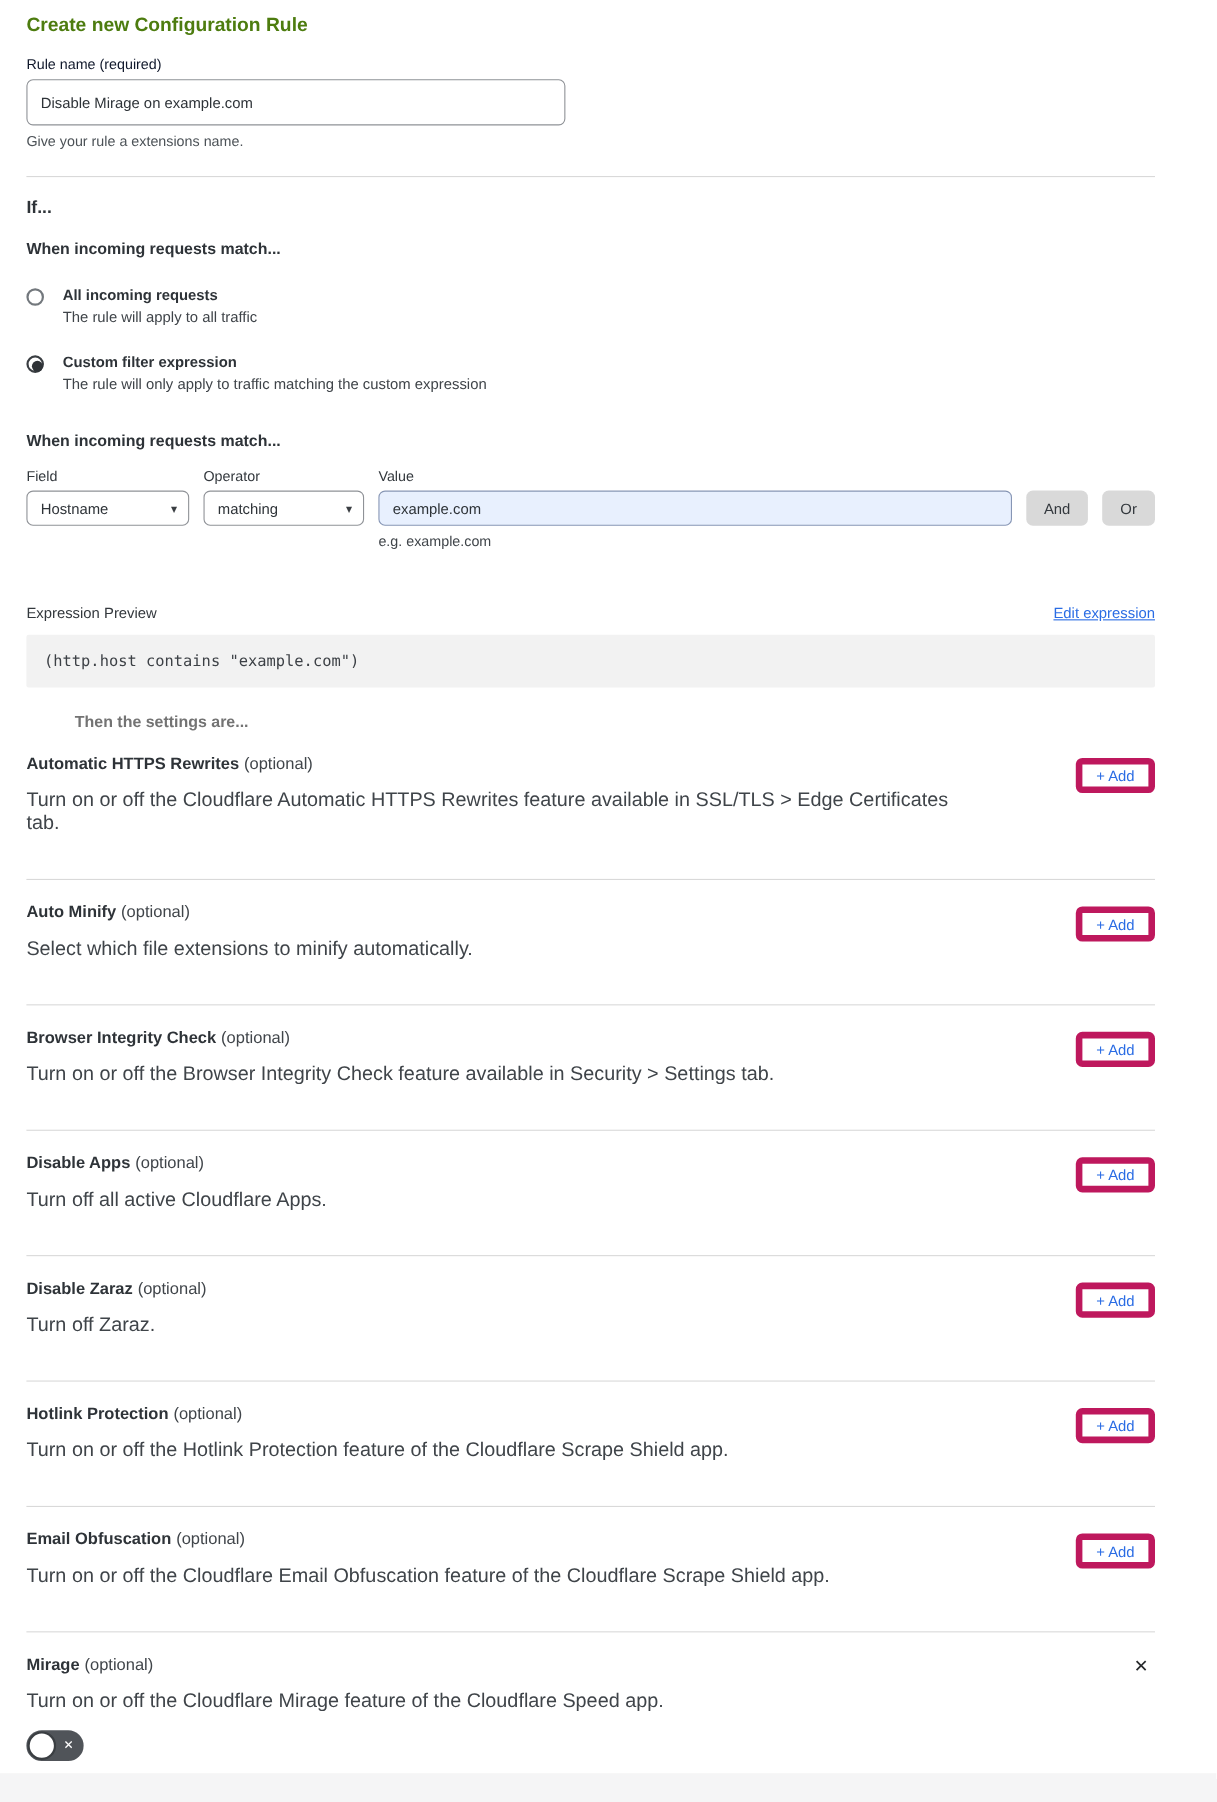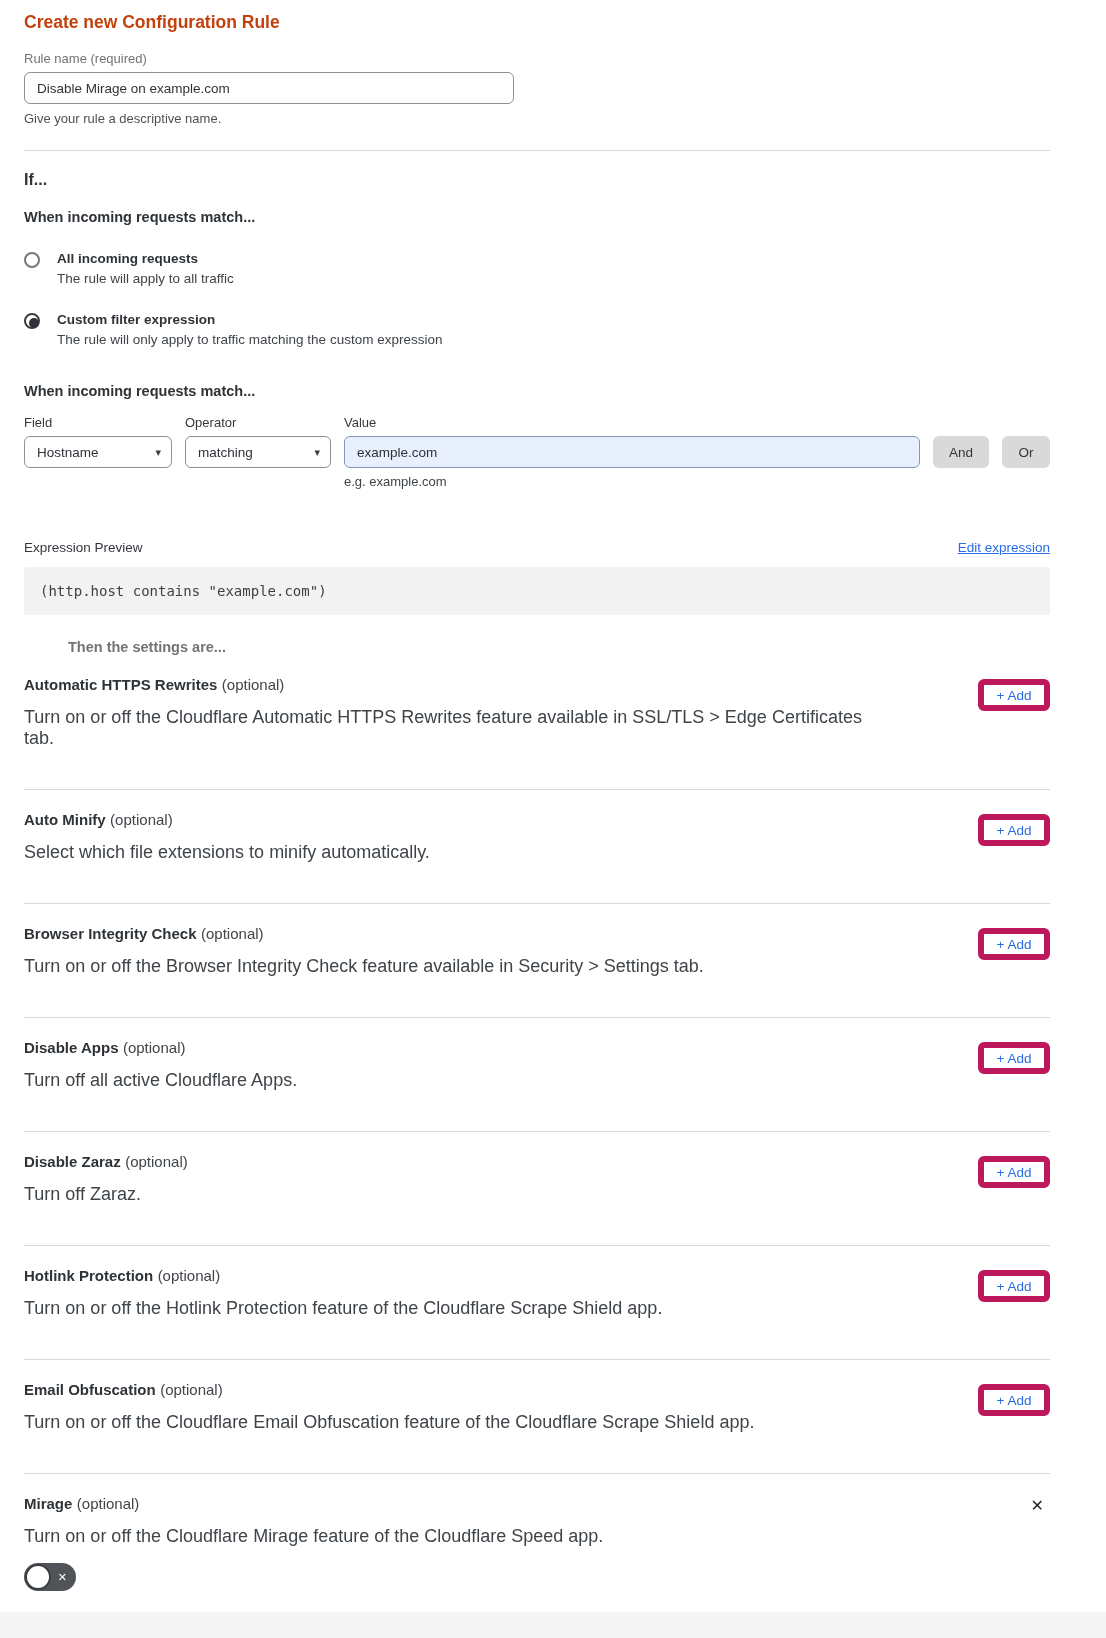--- a/index.html
+++ b/index.html
@@ -1,25 +1,25 @@
 <!DOCTYPE html>
 <html><head>
 <meta charset="utf-8">
 <style>
   * { margin:0; padding:0; box-sizing:border-box; }
   html,body { width:1106px; height:1638px; background:#ffffff; overflow:hidden;
               font-family:"Liberation Sans", sans-serif; color:#33383d; }
   .container { position:relative; width:1106px; height:1638px; padding:12px 56px 0 24px; }
 
-  h1.page-title { font-size:17.5px; font-weight:bold; color:#c2410c; }
-
-  .field-label { font-size:13px; color:#737373; }
+  h1.page-title { font-size:17.5px; font-weight:bold; color:#4d7c0f; }
+
+  .field-label { font-size:13px; color:#0f172a; }
   .helper { font-size:13px; color:#4c5257; }
 
-  .text-input { display:block; width:490px; height:32px; margin-top:6px; padding:0 12px;
+  .text-input { display:block; width:490px; height:42px; margin-top:6px; padding:0 12px;
                 font-size:13.5px; color:#2e3338; background:#fff; border:1px solid #8f9297;
                 border-radius:6px; outline:none; font-family:"Liberation Sans", sans-serif; }
 
   .divider { border:none; border-top:1px solid #d9d9d9; margin-top:24px; }
 
   .if-heading { font-size:16px; font-weight:bold; margin-top:20px; color:#2e3338; }
   .match-heading { font-size:14.5px; font-weight:bold; margin-top:20px; color:#2e3338; }
 
   .radio-row { display:flex; margin-top:26px; }
   .radio-circle { width:16px; height:16px; border-radius:50%; border:2px solid #73787d;
@@ -78,21 +78,21 @@
 </head>
 <body>
 
 <div class="container">
 
   <h1 class="page-title">Create new Configuration Rule</h1>
 
   <div style="margin-top:18px;">
     <div class="field-label">Rule name (required)</div>
     <input class="text-input" type="text" value="Disable Mirage on example.com" style="">
-    <div class="helper" style="margin-top:7px;">Give your rule a descriptive name.</div>
+    <div class="helper" style="margin-top:7px;">Give your rule a extensions name.</div>
   </div>
 
   <hr class="divider">
 
   <div class="if-heading">If...</div>
   <div class="match-heading">When incoming requests match...</div>
 
   <div class="radio-row">
     <span class="radio-circle"></span>
     <span class="radio-text">

